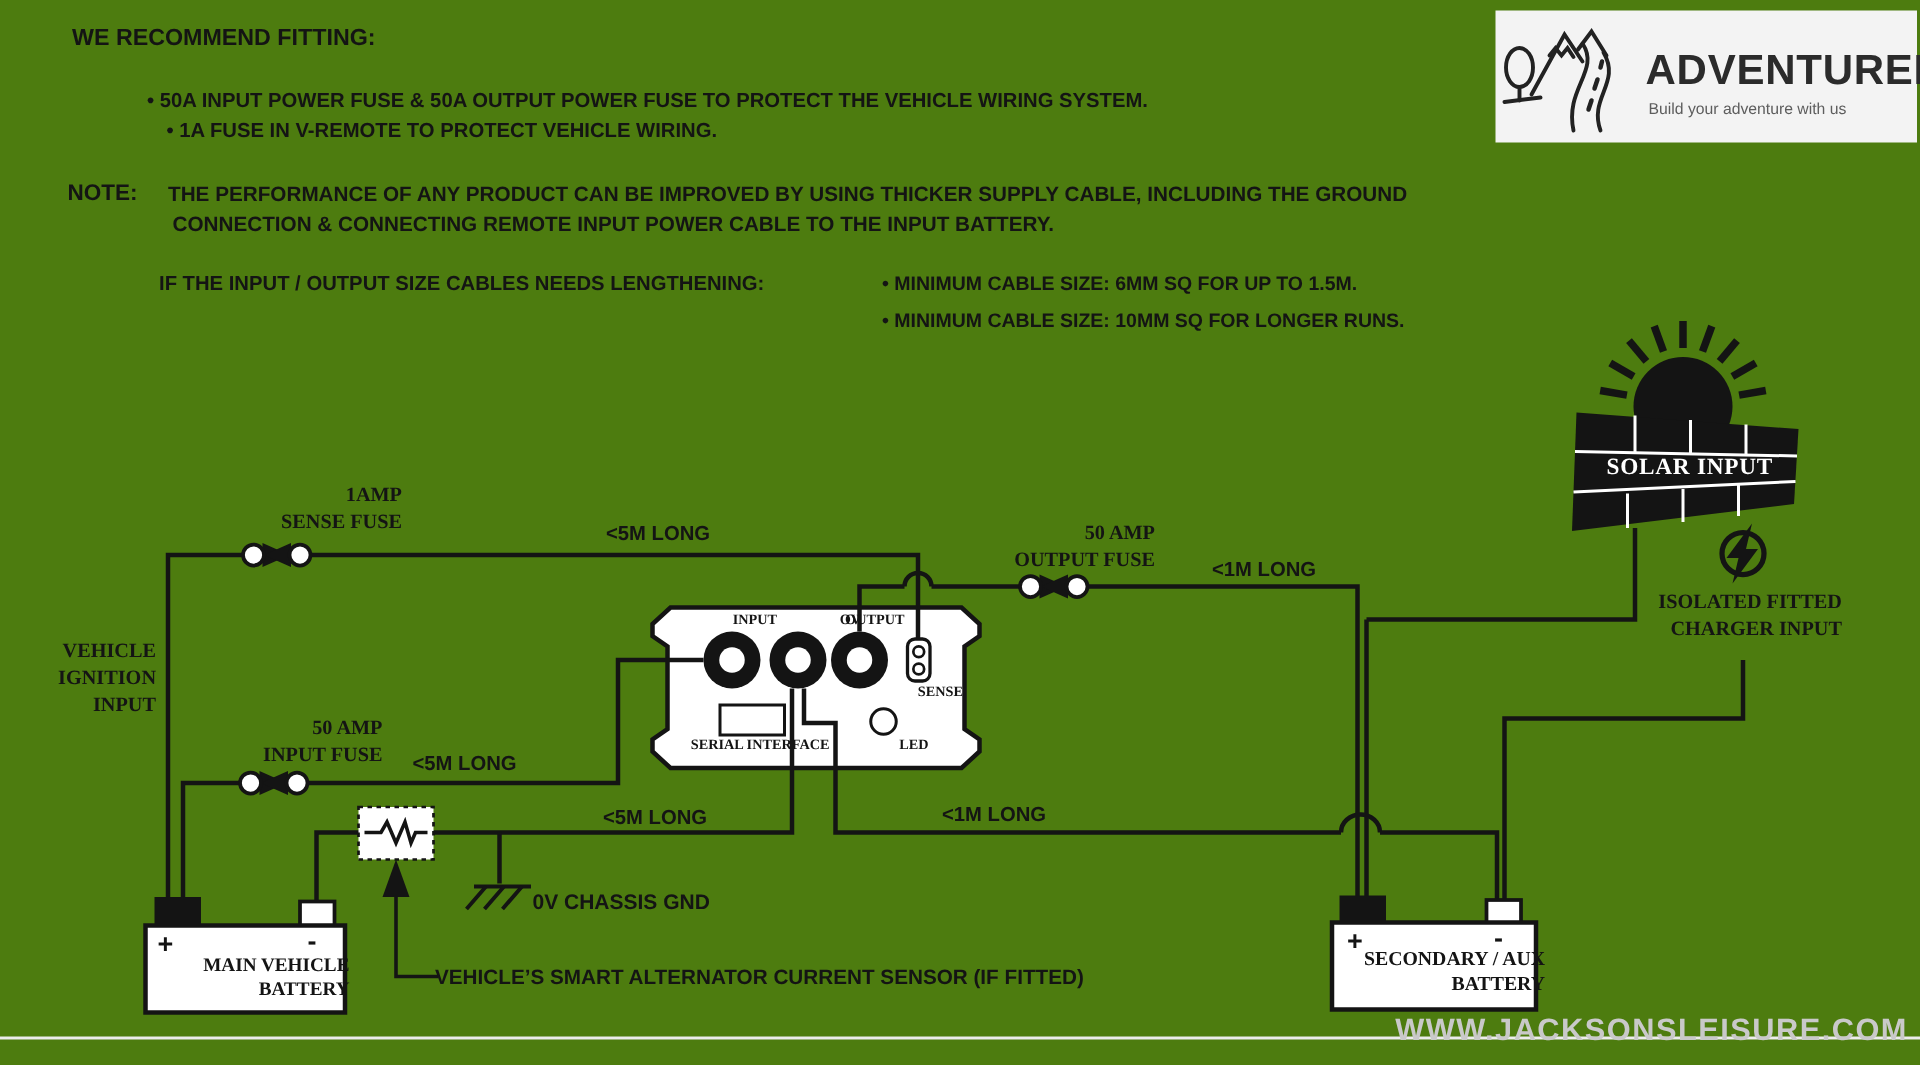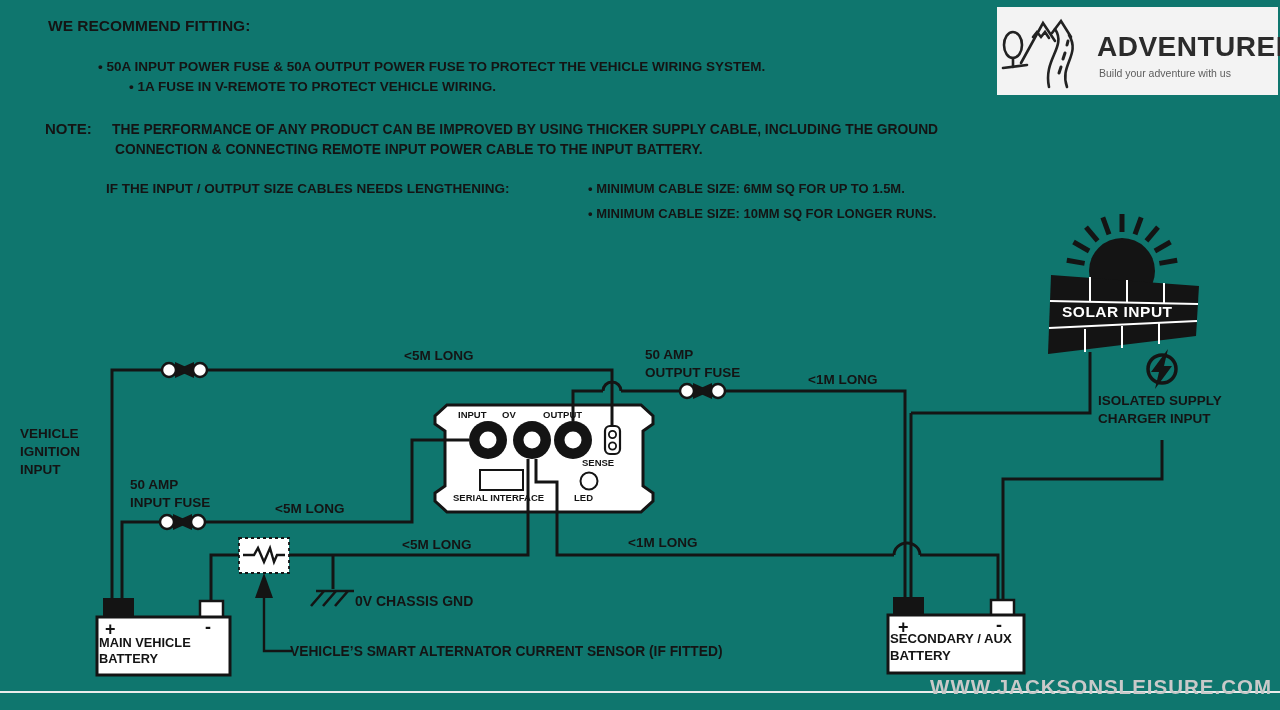--- a/index.html
+++ b/index.html
@@ -1,41 +1,41 @@
 <!DOCTYPE html>
 <html><head>
 <meta charset="utf-8">
 <style>
   html,body{margin:0;padding:0;background:#888;}
-  #stage{position:relative;width:1280px;height:710px;background:#0f766e;overflow:hidden;
+  #stage{position:relative;width:1280px;height:710px;background:#4d7c0f;overflow:hidden;
          font-family:"Liberation Sans",sans-serif;color:#141414;}
   .lbl{position:absolute;font-weight:bold;color:#141414;white-space:pre-line;
        font-family:"Liberation Sans",sans-serif;line-height:1.25;}
-  .ctr{text-align:left;}
+  .ctr{text-align:right;font-family:Liberation Serif, serif;}
   svg{position:absolute;left:0;top:0;}
   .wire{stroke:#141414;stroke-width:3;fill:none;stroke-linejoin:miter;}
   .thin{stroke:#141414;stroke-width:2.4;fill:none;}
   .blk{fill:#141414;stroke:none;}
   .wht{stroke:#ffffff;stroke-width:2;fill:none;}
   #logo-panel{position:absolute;left:997px;top:7px;width:281px;height:88px;background:#f3f3f3;}
   #brand{position:absolute;left:100px;top:22px;font-size:28px;font-weight:bold;
          letter-spacing:0.5px;color:#2b2b2b;}
   #tagline{position:absolute;left:102px;top:60px;font-size:10.5px;color:#5d5d5d;font-weight:normal;}
   #footer-line{position:absolute;left:0;top:691px;width:1280px;height:2px;background:#ececec;}
   #watermark{position:absolute;right:8px;top:675px;font-size:20.5px;font-weight:bold;
              letter-spacing:1px;color:#c9c9c9;}
 </style>
 </head>
 <body>
 
 <div id="stage">
 
   <div class="lbl" style="left:48px;top:16px;font-size:15.5px;">WE RECOMMEND FITTING:</div>
   <div class="lbl" style="left:98px;top:59px;font-size:13.5px;">• 50A INPUT POWER FUSE &amp; 50A OUTPUT POWER FUSE TO PROTECT THE VEHICLE WIRING SYSTEM.</div>
-  <div class="lbl" style="left:129px;top:79px;font-size:13.5px;">• 1A FUSE IN V-REMOTE TO PROTECT VEHICLE WIRING.</div>
+  <div class="lbl" style="left:111px;top:79px;font-size:13.5px;">• 1A FUSE IN V-REMOTE TO PROTECT VEHICLE WIRING.</div>
 
   <div class="lbl" style="left:45px;top:120px;font-size:15px;">NOTE:</div>
   <div class="lbl" style="left:112px;top:121px;font-size:13.8px;">THE PERFORMANCE OF ANY PRODUCT CAN BE IMPROVED BY USING THICKER SUPPLY CABLE, INCLUDING THE GROUND</div>
   <div class="lbl" style="left:115px;top:141px;font-size:13.8px;">CONNECTION &amp; CONNECTING REMOTE INPUT POWER CABLE TO THE INPUT BATTERY.</div>
   <div class="lbl" style="left:106px;top:181px;font-size:13.5px;">IF THE INPUT / OUTPUT SIZE CABLES NEEDS LENGTHENING:</div>
   <div class="lbl" style="left:588px;top:181px;font-size:13px;">• MINIMUM CABLE SIZE: 6MM SQ FOR UP TO 1.5M.</div>
   <div class="lbl" style="left:588px;top:206px;font-size:13px;">• MINIMUM  CABLE SIZE: 10MM SQ FOR LONGER RUNS.</div>
 
   <div id="logo-panel">
     <svg width="95" height="84" viewBox="0 0 95 84">
@@ -154,42 +154,44 @@
     <g>
       <rect x="893" y="597" width="31" height="19" class="blk"></rect>
       <rect x="991" y="600" width="23" height="16" fill="#fff" stroke="#141414" stroke-width="2.5"></rect>
       <rect x="888" y="615" width="136" height="58" fill="#fff" stroke="#141414" stroke-width="3"></rect>
     </g>
   </svg>
 
   <div class="lbl ctr" style="left:20px;top:425px;width:84px;font-size:13.5px;line-height:18px;">VEHICLE
 IGNITION
 INPUT</div>
+  <div class="lbl ctr" style="left:143px;top:321px;width:125px;font-size:13.5px;line-height:18px;">1AMP
+SENSE FUSE</div>
   <div class="lbl" style="left:404px;top:348px;font-size:13.5px;">&lt;5M LONG</div>
   <div class="lbl ctr" style="left:645px;top:346px;width:125px;font-size:13.5px;line-height:18px;">50 AMP
 OUTPUT FUSE</div>
   <div class="lbl" style="left:808px;top:372px;font-size:13.5px;">&lt;1M LONG</div>
   <div class="lbl ctr" style="left:130px;top:476px;width:125px;font-size:13.5px;line-height:18px;">50 AMP
 INPUT FUSE</div>
   <div class="lbl" style="left:275px;top:501px;font-size:13.5px;">&lt;5M LONG</div>
   <div class="lbl" style="left:402px;top:537px;font-size:13.5px;">&lt;5M LONG</div>
   <div class="lbl" style="left:628px;top:535px;font-size:13.5px;">&lt;1M LONG</div>
   <div class="lbl" style="left:355px;top:593px;font-size:14px;">0V CHASSIS GND</div>
   <div class="lbl" style="left:290px;top:643px;font-size:13.8px;">VEHICLE’S SMART ALTERNATOR CURRENT SENSOR (IF FITTED)</div>
 
   <div class="lbl ctr" style="left:1062px;top:302px;width:120px;font-size:15.5px;color:#ffffff;letter-spacing:0.5px;">SOLAR INPUT</div>
-  <div class="lbl ctr" style="left:1098px;top:392px;width:130px;font-size:13.5px;line-height:17.5px;">ISOLATED SUPPLY
+  <div class="lbl ctr" style="left:1098px;top:392px;width:130px;font-size:13.5px;line-height:17.5px;">ISOLATED FITTED
 CHARGER INPUT</div>
 
   <div class="lbl ctr" style="left:458px;top:409px;width:60px;font-size:9.5px;">INPUT</div>
   <div class="lbl ctr" style="left:502px;top:409px;width:72px;font-size:9.5px;">OV</div>
   <div class="lbl ctr" style="left:543px;top:409px;width:60px;font-size:9.5px;">OUTPUT</div>
   <div class="lbl ctr" style="left:582px;top:457px;width:60px;font-size:9.5px;">SENSE</div>
   <div class="lbl ctr" style="left:453px;top:492px;width:100px;font-size:9.5px;">SERIAL INTERFACE</div>
-  <div class="lbl ctr" style="left:559px;top:492px;width:60px;font-size:9.5px;padding-left:15px;">LED</div>
+  <div class="lbl ctr" style="left:559px;top:492px;width:60px;font-size:9.5px;">LED</div>
 
   <div class="lbl" style="left:105px;top:618px;font-size:18px;">+</div>
   <div class="lbl" style="left:205px;top:616px;font-size:18px;">-</div>
   <div class="lbl ctr" style="left:99px;top:635px;width:134px;font-size:12.8px;line-height:16px;">MAIN VEHICLE
 BATTERY</div>
   <div class="lbl" style="left:898px;top:616px;font-size:18px;">+</div>
   <div class="lbl" style="left:996px;top:614px;font-size:18px;">-</div>
   <div class="lbl ctr" style="left:890px;top:630px;width:140px;font-size:13.2px;line-height:17px;">SECONDARY / AUX
 BATTERY</div>
 

